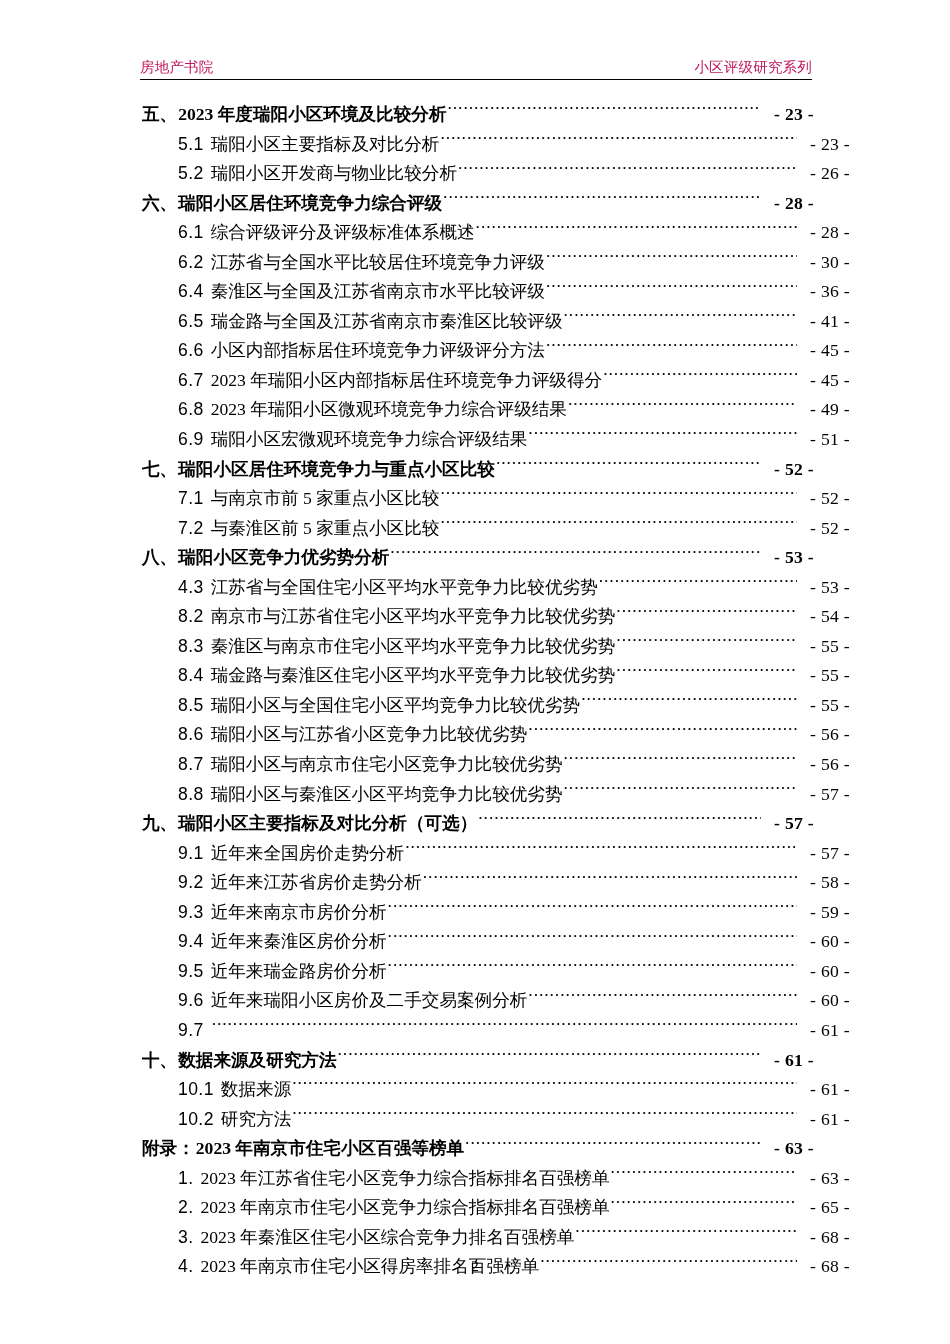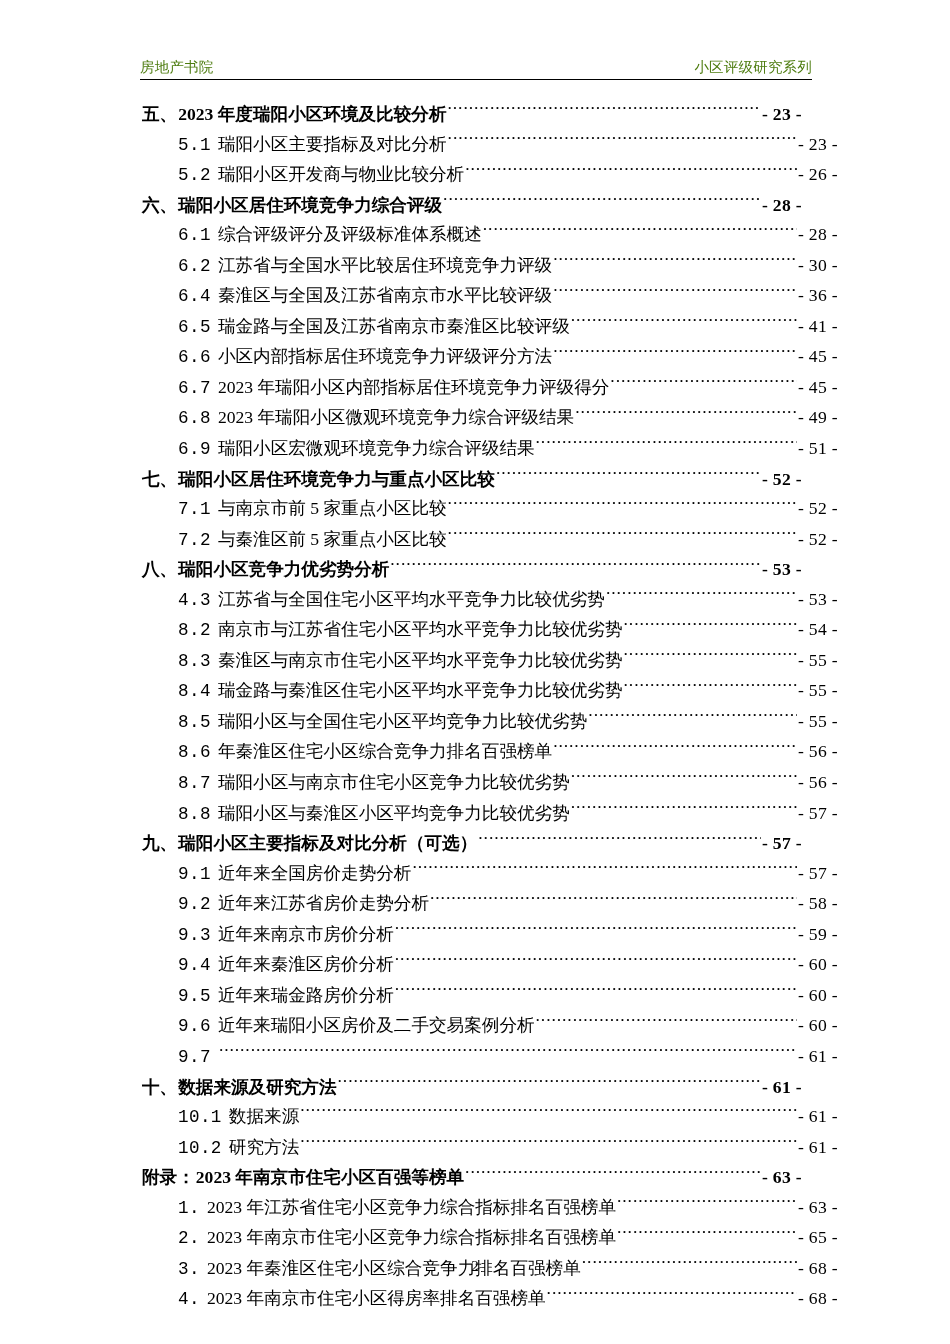--- a/index.html
+++ b/index.html
@@ -28,21 +28,21 @@
     left: 140px;
     top: 58px;
     width: 672px;
     display: flex;
     justify-content: space-between;
     align-items: flex-end;
     font-family: "Liberation Sans", "DejaVu Sans", sans-serif;
     font-size: 14.5px;
     line-height: 1.25;
     letter-spacing: 0.2px;
-    color: #4d7c0f;
+    color: #be185d;
     padding-bottom: 3px;
     border-bottom: 1.6px solid #000;
     box-sizing: content-box;
   }
   .page-header .hdr-left { white-space: nowrap; }
   .page-header .hdr-right { white-space: nowrap; margin-left: 20px; }
 
   
   .toc {
     position: absolute;
@@ -70,21 +70,21 @@
   .toc-entry.lvl2 {
     font-weight: normal;
     padding-left: 38px;
   }
 
   .toc-num {
     flex: 0 0 auto;
   }
   
   .lvl2 .toc-num {
-    font-family: Liberation Mono, monospace;
+    font-family: Liberation Sans, sans-serif;
     letter-spacing: 0.4px;
     margin-right: 7px;
   }
   .lvl1 .toc-num {
     margin-right: 1px;
   }
 
   .toc-title {
     flex: 0 0 auto;
   }
@@ -106,21 +106,21 @@
     letter-spacing: 0.9px;
     color: #000;
     position: absolute;
     left: 0;
     bottom: 0.06em;
     white-space: nowrap;
   }
 
   .toc-page {
     flex: 0 0 auto;
-    text-align: left;
+    text-align: right;
     min-width: 52px;
     letter-spacing: 0.3px;
   }
 
   
   .page-footer {
     position: absolute;
     left: 0;
     top: 1258px;
     width: 950px;
@@ -262,21 +262,21 @@
         <span class="toc-page">- 55 -</span>
       </div>
       <div class="toc-entry lvl2">
         <span class="toc-num">8.5</span>
         <span class="toc-title">瑞阳小区与全国住宅小区平均竞争力比较优劣势</span>
         <span class="toc-leader"></span>
         <span class="toc-page">- 55 -</span>
       </div>
       <div class="toc-entry lvl2">
         <span class="toc-num">8.6</span>
-        <span class="toc-title">年秦淮区住宅小区综合竞争力排名百强榜单</span>
+        <span class="toc-title">瑞阳小区与江苏省小区竞争力比较优劣势</span>
         <span class="toc-leader"></span>
         <span class="toc-page">- 56 -</span>
       </div>
       <div class="toc-entry lvl2">
         <span class="toc-num">8.7</span>
         <span class="toc-title">瑞阳小区与南京市住宅小区竞争力比较优劣势</span>
         <span class="toc-leader"></span>
         <span class="toc-page">- 56 -</span>
       </div>
       <div class="toc-entry lvl2">

